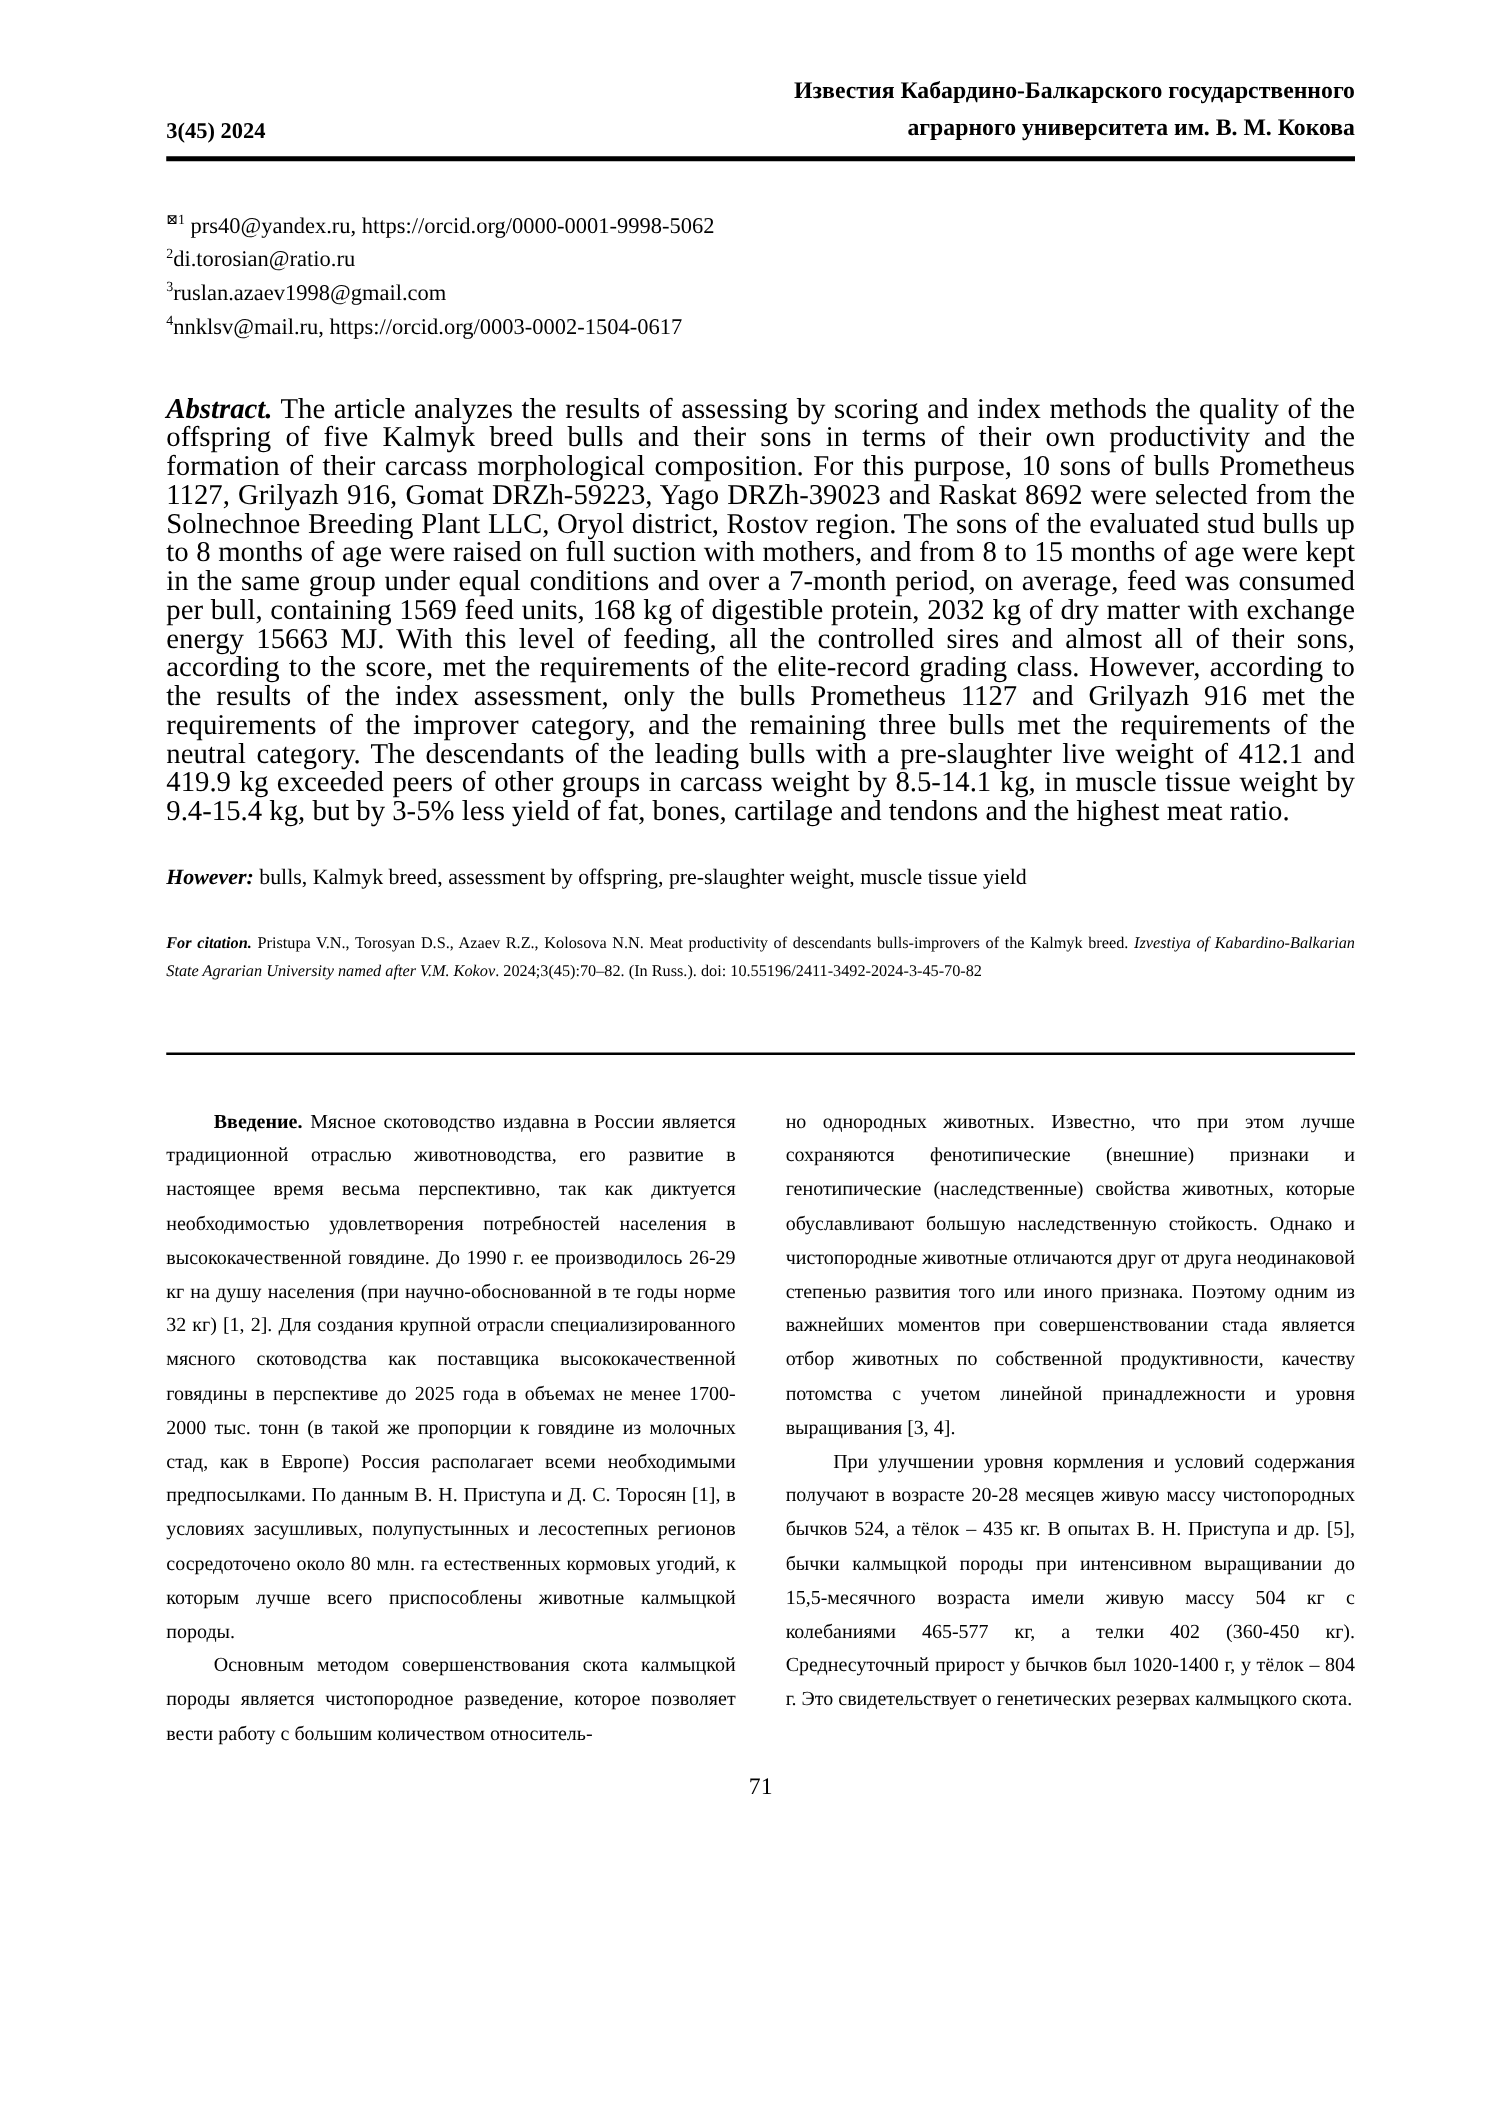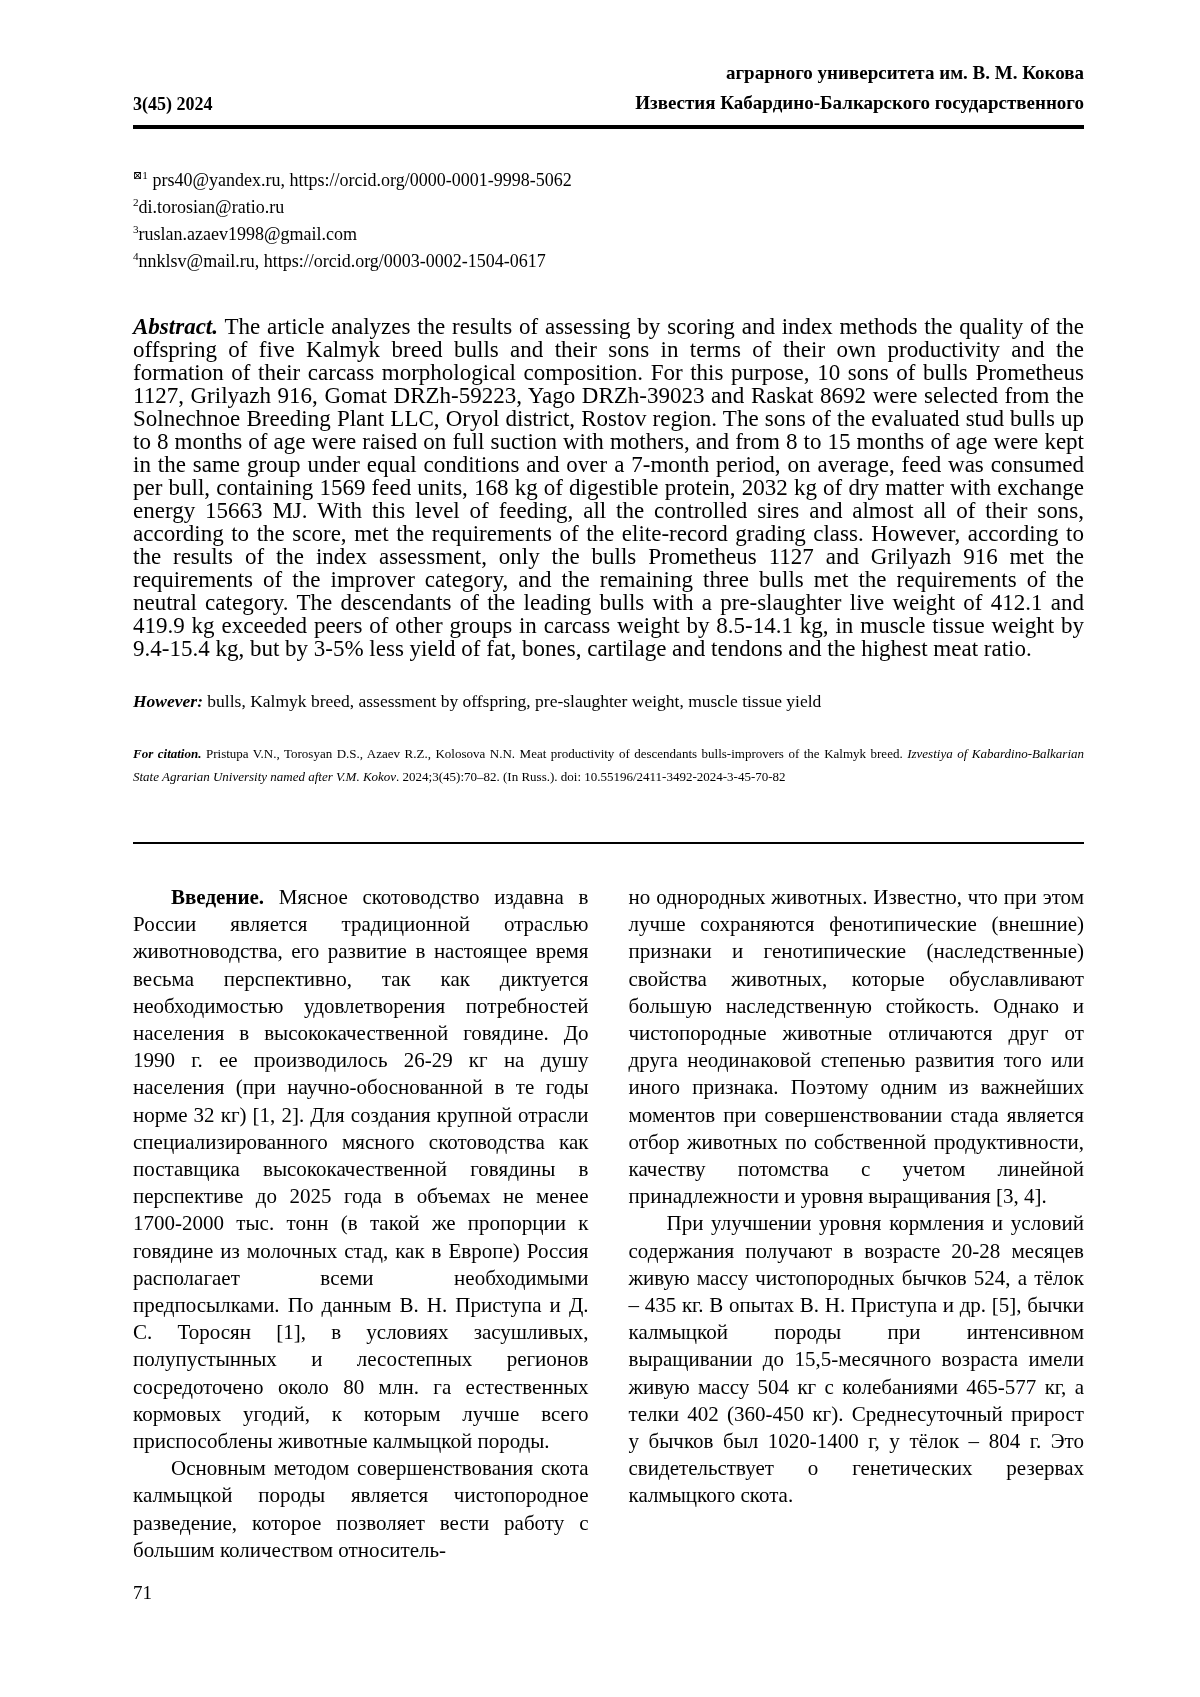--- a/index.html
+++ b/index.html
@@ -83,44 +83,44 @@
     margin-top: 54px;
   }
   
   .columns {
     display: flex;
     gap: 40px;
     margin-top: 40px;
   }
   .col {
     flex: 1 1 0;
-    font-size: 21px;
+    font-size: 16px;
     line-height: 27.2px;
     text-align: justify;
   }
   .col p { margin: 0; }
   .col p.indent { text-indent: 38px; }
   .label-b { font-weight: bold; }
   
   .page-footer {
     margin-top: 18px;
-    text-align: left;
+    text-align: center;
     font-size: 19px;
   }
 </style>
 </head>
 <body>
 
 <div class="page">
 
   <div class="journal-header">
     <div class="issue-number">3(45) 2024</div>
     <div class="journal-title">
+      <div>Известия Кабардино-Балкарского государственного</div>
       <div>аграрного университета им. В. М. Кокова</div>
-      <div>Известия Кабардино-Балкарского государственного</div>
     </div>
   </div>
   <div class="header-rule"></div>
 
   <div class="contacts">
     <p class="contact-line"><sup>⊠</sup><sup>1</sup> <span>prs40@yandex.ru, https://orcid.org/0000-0001-9998-5062</span></p>
     <p class="contact-line"><sup>2</sup><span>di.torosian@ratio.ru</span></p>
     <p class="contact-line"><sup>3</sup><span>ruslan.azaev1998@gmail.com</span></p>
     <p class="contact-line"><sup>4</sup><span>nnklsv@mail.ru, https://orcid.org/0003-0002-1504-0617</span></p>
   </div>

